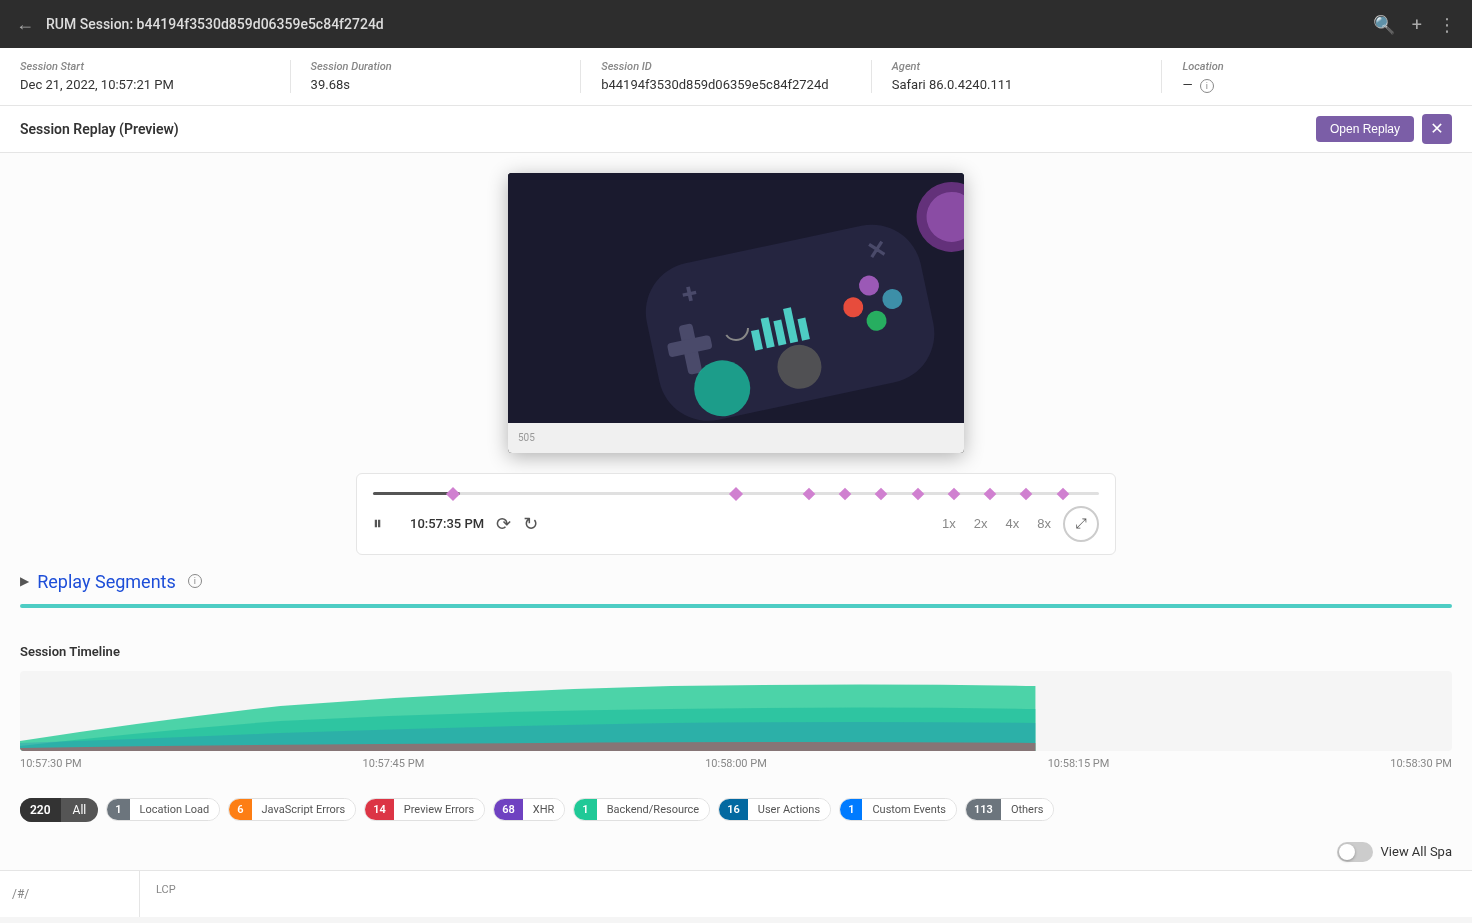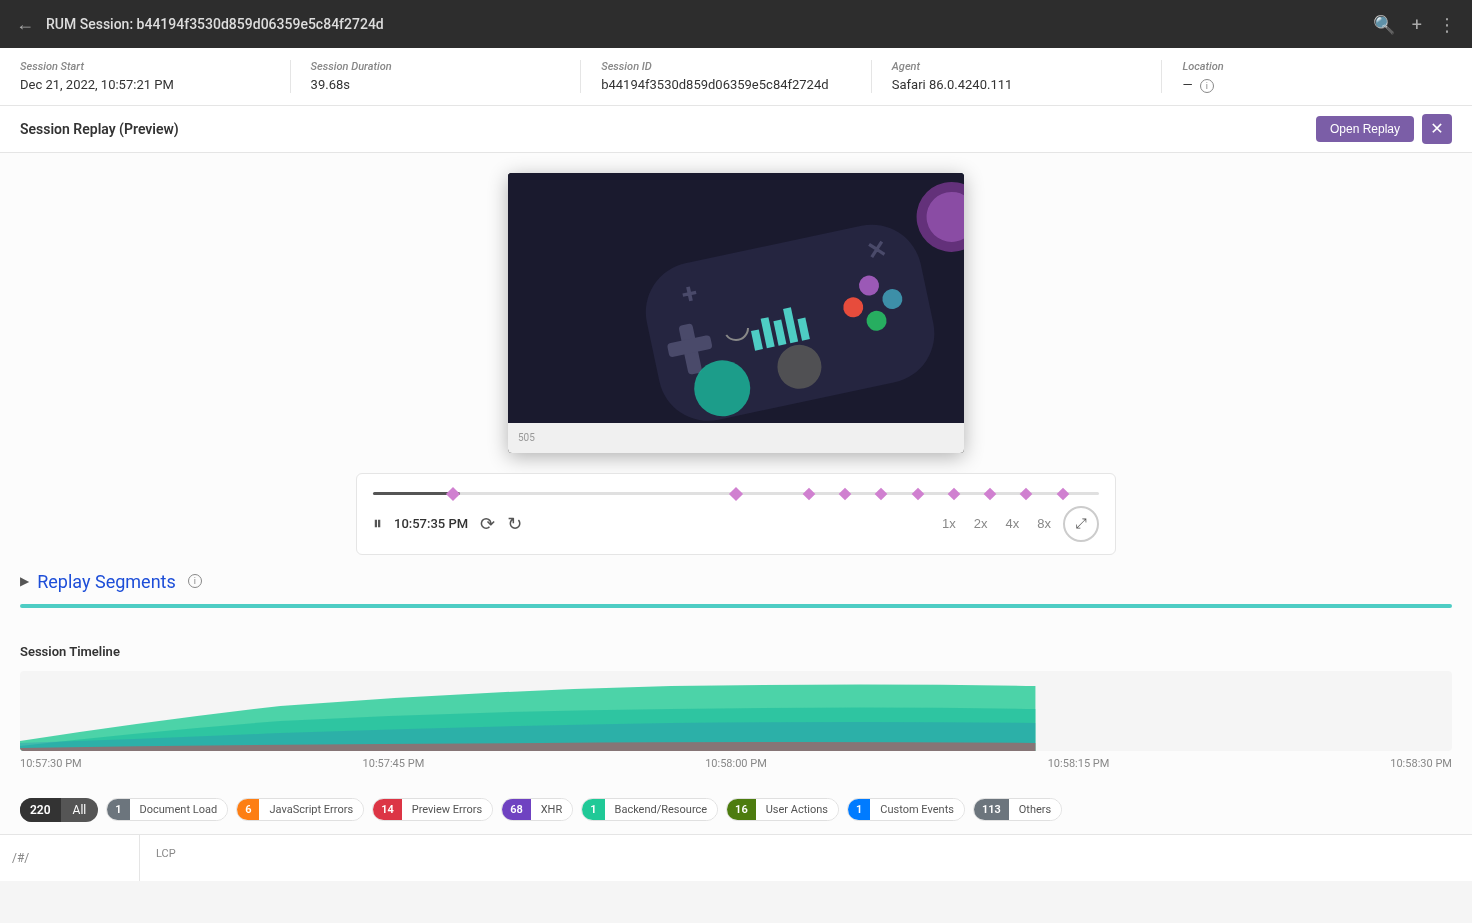--- a/index.html
+++ b/index.html
@@ -203,20 +203,21 @@
       cursor: pointer;
       font-size: 18px;
       color: #555;
       display: flex;
       align-items: center;
     }
     .time-display {
       font-size: 13px;
       color: #333;
       font-weight: 500;
+      margin-left: 16px;
     }
     .speed-btns {
       margin-left: auto;
       display: flex;
       gap: 6px;
       align-items: center;
     }
     .speed-btn {
       background: none;
       border: none;
@@ -598,53 +599,59 @@
 
   <div class="filter-bar">
     <div class="filter-all">
       <span class="filter-count">220</span>
       <span class="filter-label">All</span>
     </div>
 
     <div id="filter-chips-container" style="display:flex;gap:8px;flex-wrap:wrap;">
         <div class="filter-chip">
         <span class="chip-count" style="background:#6c757d">1</span>
-        <span class="chip-label">Document Load</span>
+        <span class="chip-label">Location Load</span>
       </div>
         <div class="filter-chip">
         <span class="chip-count" style="background:#fd7e14">6</span>
         <span class="chip-label">JavaScript Errors</span>
       </div>
         <div class="filter-chip">
         <span class="chip-count" style="background:#dc3545">14</span>
         <span class="chip-label">Preview Errors</span>
       </div>
         <div class="filter-chip">
         <span class="chip-count" style="background:#6f42c1">68</span>
         <span class="chip-label">XHR</span>
       </div>
         <div class="filter-chip">
         <span class="chip-count" style="background:#20c997">1</span>
         <span class="chip-label">Backend/Resource</span>
       </div>
         <div class="filter-chip">
-        <span class="chip-count" style="background:#4d7c0f">16</span>
+        <span class="chip-count" style="background:#0369a1">16</span>
         <span class="chip-label">User Actions</span>
       </div>
         <div class="filter-chip">
         <span class="chip-count" style="background:#007bff">1</span>
         <span class="chip-label">Custom Events</span>
       </div>
         <div class="filter-chip">
         <span class="chip-count" style="background:#6c757d">113</span>
         <span class="chip-label">Others</span>
       </div>
       </div>
   </div>
 
+  <div class="view-all-bar">
+    <div class="toggle-switch">
+      <div class="toggle-knob"></div>
+    </div>
+    <span class="view-all-label">View All Spa</span>
+  </div>
 
   <div class="bottom-section">
     <div class="left-nav">
       <div class="left-nav-item">/#/</div>
     </div>
     <div class="webvitals-area">
       <div class="webvitals-subtitle">LCP</div>
     </div>
   </div>
 

